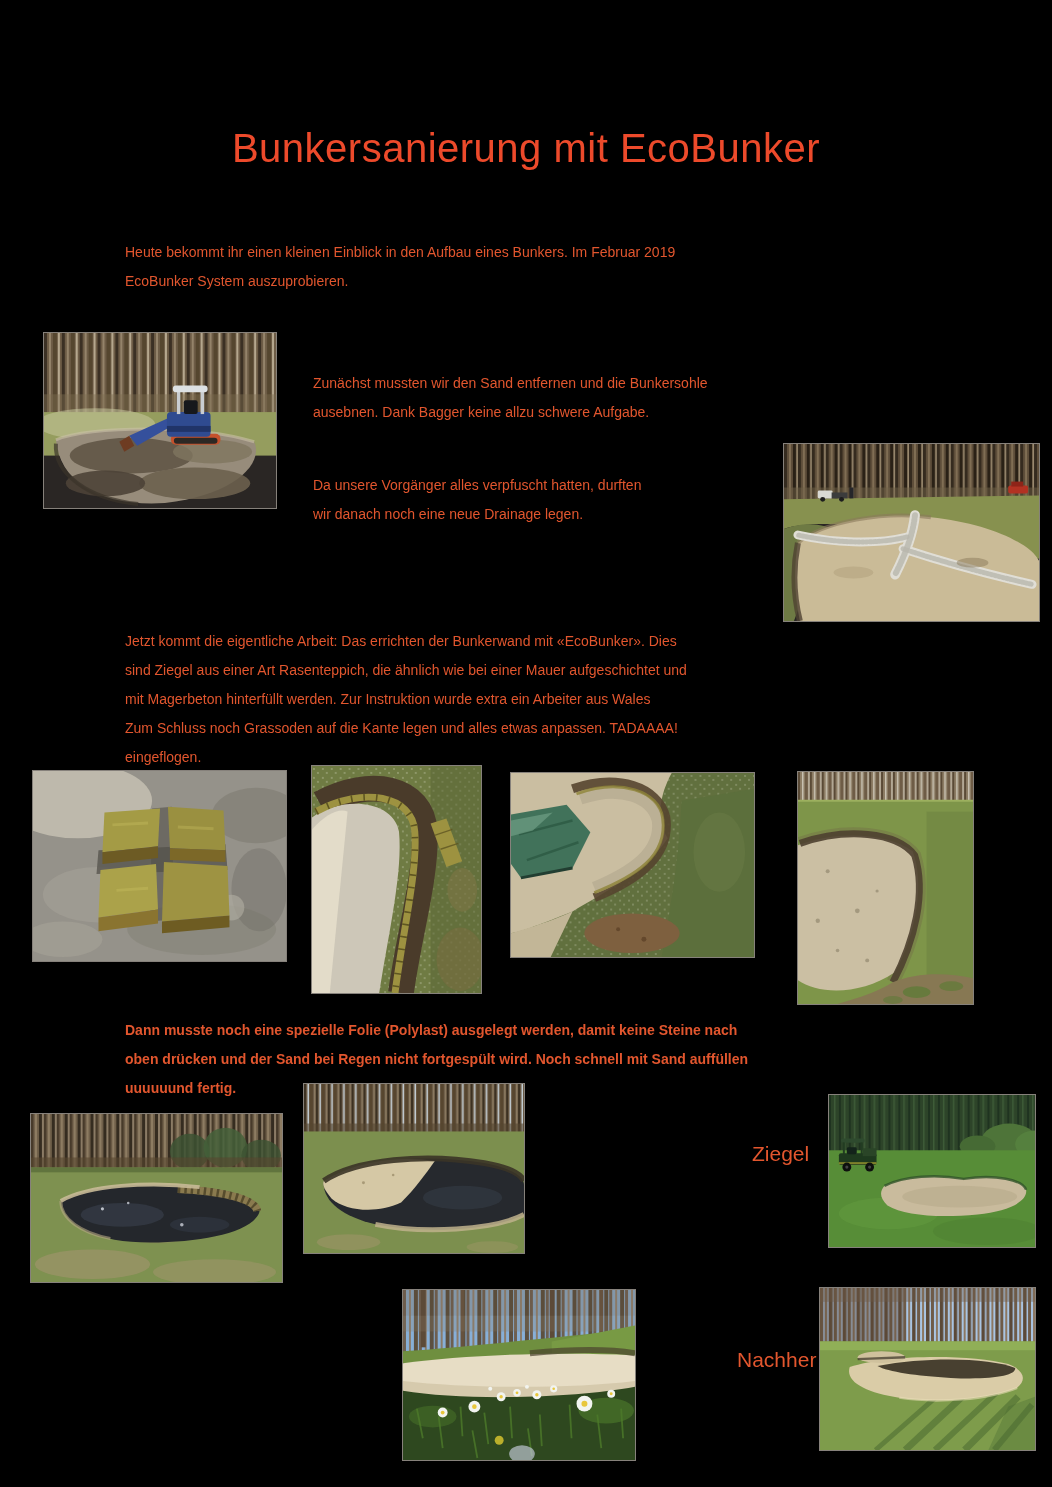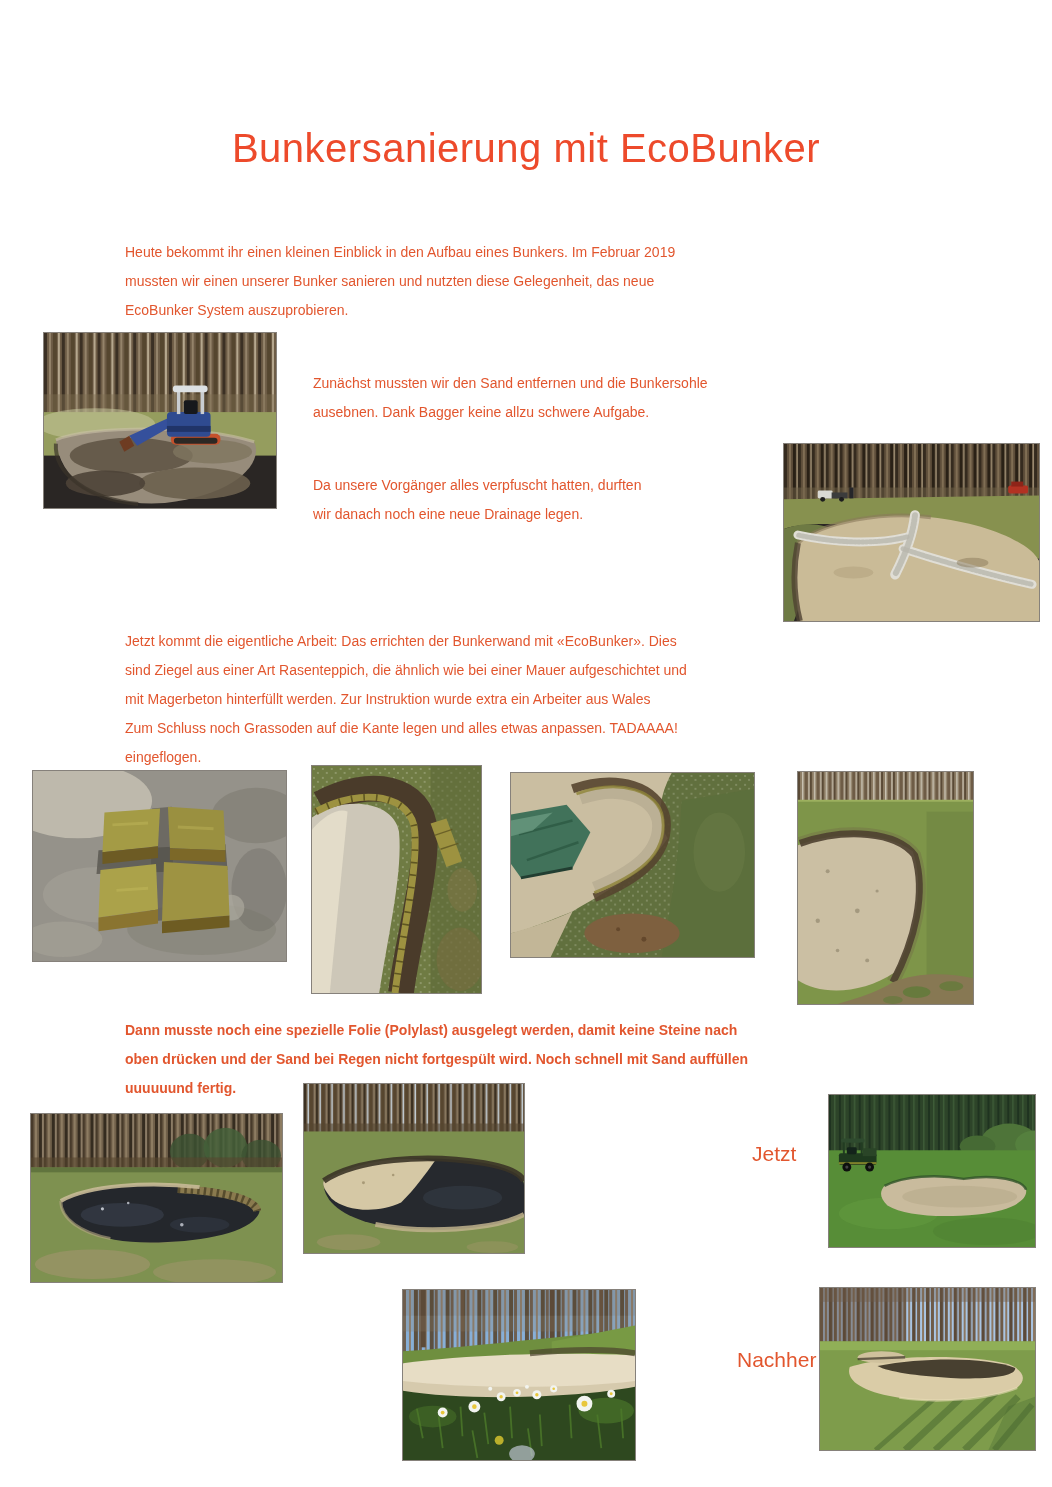--- a/index.html
+++ b/index.html
@@ -1,18 +1,18 @@
 <!DOCTYPE html>
 <html><head>
 <meta charset="utf-8">
 <style>
   html,body{margin:0;padding:0;background:#191514;}
   .page{
     position:relative;width:1052px;height:1487px;margin:0 auto;
-    background:#ffffff;overflow:hidden;
+    background:#000000;overflow:hidden;
     font-family:"Liberation Sans",sans-serif;
     -webkit-font-smoothing:antialiased;
   }
   .title{
     position:absolute;left:0;right:0;top:126px;text-align:center;
     font-size:40px;font-weight:400;color:#ed4a2b;letter-spacing:.5px;
   }
   .para{position:absolute;color:#e2562e;font-size:14px;line-height:29px;}
   .tl{white-space:nowrap;}
   .lbl{position:absolute;color:#e2562e;font-size:21px;}
@@ -25,21 +25,20 @@
 </style>
 </head>
 <body>
 
 <div class="page">
 
   <div class="title">Bunkersanierung mit EcoBunker</div>
 
   <div class="para" style="left:125px;top:238px;">
     <div class="tl">Heute bekommt ihr einen kleinen Einblick in den Aufbau eines Bunkers. Im Februar 2019</div>
-    <div class="tl">mussten wir einen unserer Bunker sanieren und nutzten diese Gelegenheit, das neue</div>
     <div class="tl">EcoBunker System auszuprobieren.</div>
   </div>
 
   <figure class="photo" style="left:43px;top:332px;width:234px;height:177px;" aria-label="Minibagger entfernt Sand aus dem Bunker">
     <svg viewBox="0 0 234 177" preserveAspectRatio="none">
       <defs>
         <pattern id="tp1" width="18" height="100" patternUnits="userSpaceOnUse">
           <rect width="18" height="100" fill="#6d5c46"></rect>
           <rect width="3" height="100" fill="#3b3024"></rect>
           <rect x="5" width="2" height="100" fill="#94836a"></rect>
@@ -301,21 +300,21 @@
       <path d="M20,98 C50,78 100,72 132,78 C122,92 112,106 98,120 C72,132 42,128 28,116 C21,108 18,102 20,98 Z" fill="#d5c8a5"></path>
       <circle cx="60" cy="100" r="1.5" fill="#8a7c58" opacity=".6"></circle>
       <circle cx="90" cy="92" r="1.3" fill="#8a7c58" opacity=".6"></circle>
       <path d="M20,98 C52,76 122,70 182,80 C205,84 218,90 222,98" stroke="#3b3427" stroke-width="6" fill="none" opacity=".9"></path>
       <path d="M72,142 C120,152 192,148 222,132" stroke="#bfb28c" stroke-width="5" fill="none" opacity=".85"></path>
       <ellipse cx="45" cy="160" rx="32" ry="8" fill="#a4966c" opacity=".5"></ellipse>
       <ellipse cx="190" cy="165" rx="26" ry="6" fill="#a4966c" opacity=".4"></ellipse>
     </svg>
   </figure>
 
-  <span class="lbl" style="left:752px;top:1142px;">Jetzt</span>
+  <span class="lbl" style="left:752px;top:1142px;">Ziegel</span>
 
   <figure class="photo" style="left:828px;top:1094px;width:208px;height:154px;" aria-label="Bunker vor der Sanierung mit Golfcart">
     <svg viewBox="0 0 208 154" preserveAspectRatio="none">
       <defs>
         <pattern id="tpv" width="10" height="58" patternUnits="userSpaceOnUse">
           <rect width="2" height="58" fill="#1f3320"></rect>
           <rect x="5" width="1.5" height="58" fill="#3e5c38"></rect>
         </pattern>
       </defs>
       <rect width="208" height="58" fill="#2d4429"></rect>

